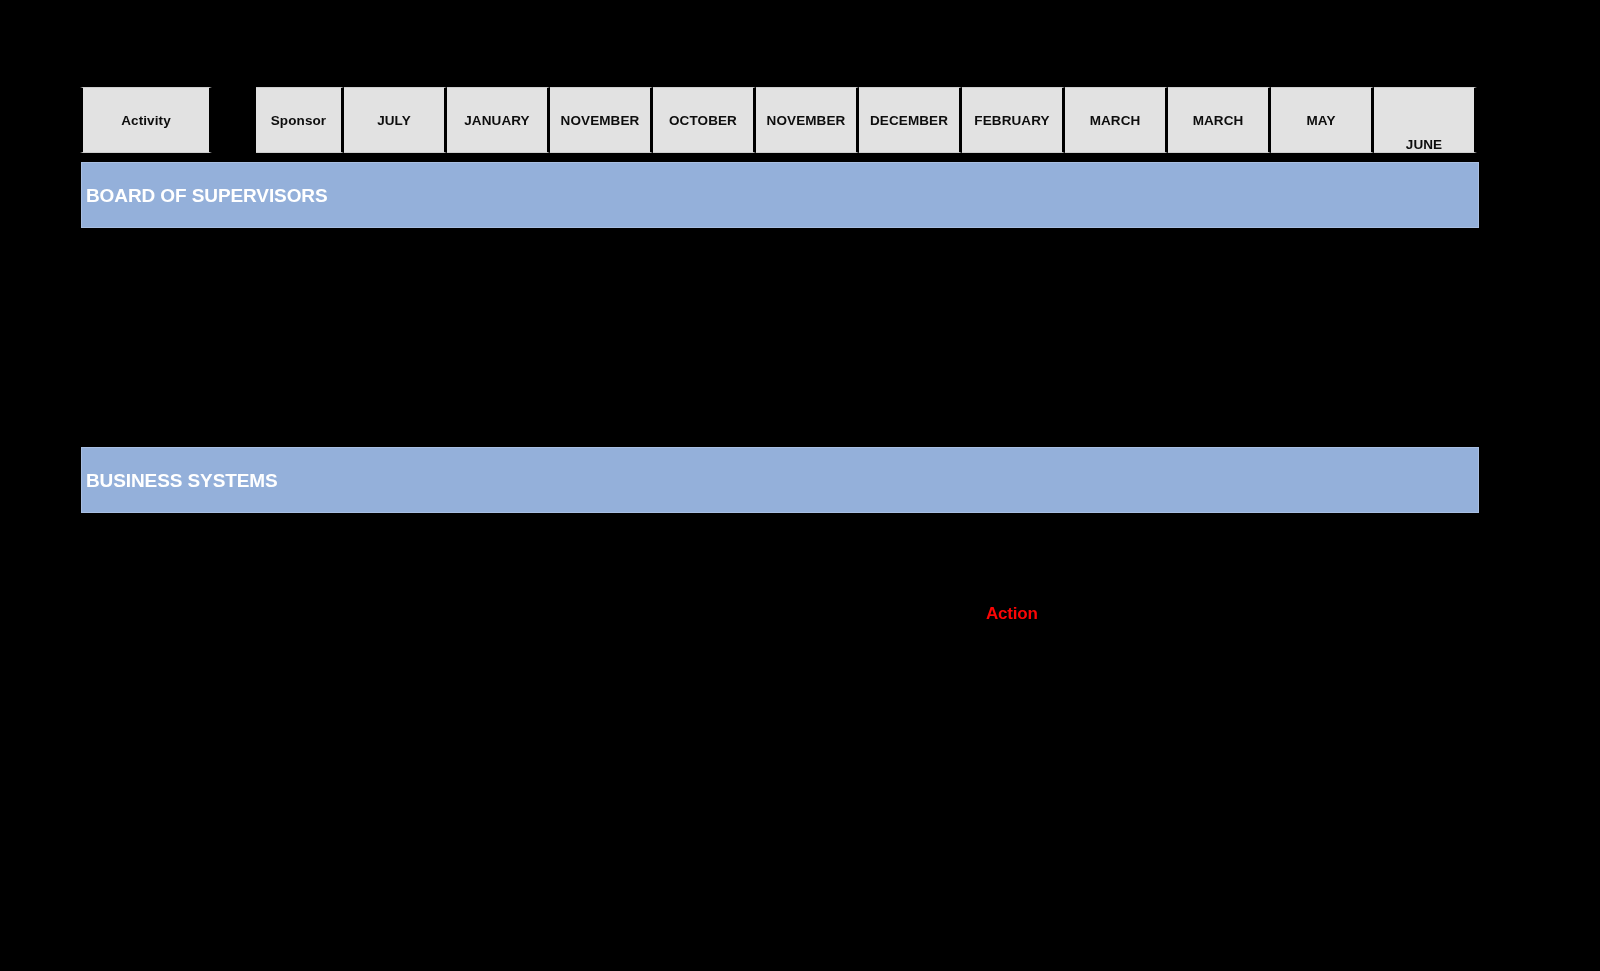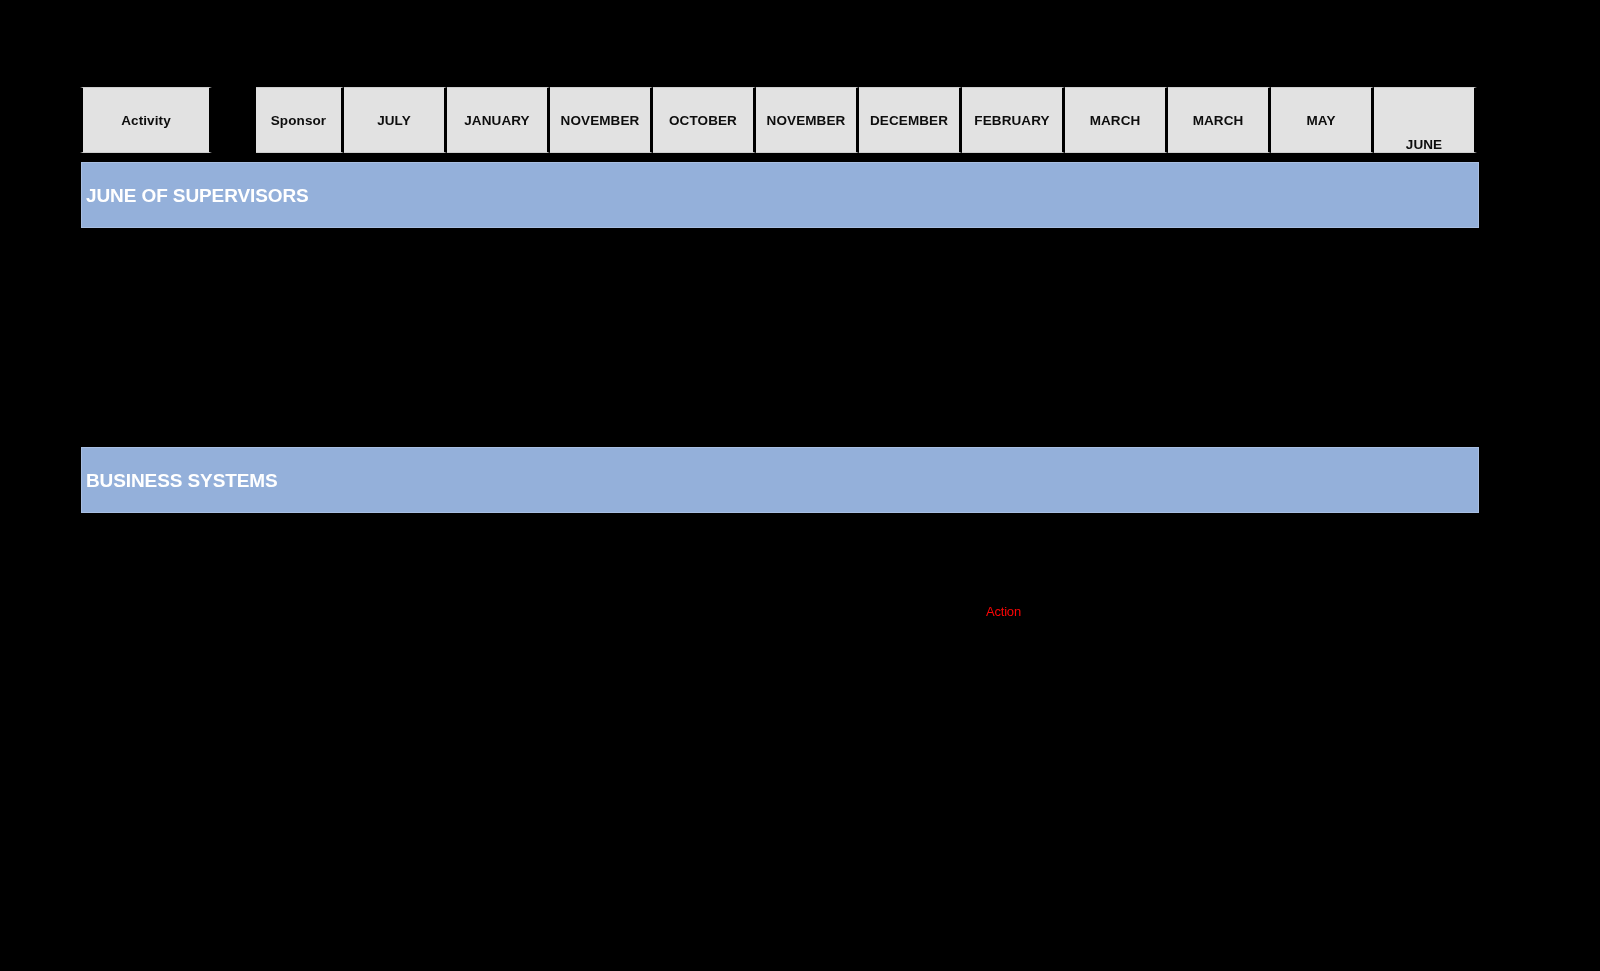--- a/index.html
+++ b/index.html
@@ -76,22 +76,22 @@
   }
 
   #band-board    { top: 162px; }
   #band-business { top: 447px; }
 
   
   .annotation-red {
     position: absolute;
     left: 986px;
     top: 604px;
-    font-size: 13px;
-    font-weight: normal;
+    font-size: 17px;
+    font-weight: bold;
     color: #fb0505;
     letter-spacing: -0.2px;
     white-space: nowrap;
   }
 
   
   .body-gap {
     position: absolute;
     left: 80px;
     background: #000000;
@@ -140,21 +140,21 @@
     </div>
     <div class="header-cell hc-month">
       <span>MAY</span>
     </div>
     <div class="header-cell hc-month">
       <span>JUNE</span>
     </div>
   </div>
 
   <div class="section-band" id="band-board">
-    <span class="band-label">JUNE OF SUPERVISORS</span>
+    <span class="band-label">BOARD OF SUPERVISORS</span>
   </div>
 
   <div class="body-gap" id="gap-board"></div>
 
   <div class="section-band" id="band-business">
     <span class="band-label">BUSINESS SYSTEMS</span>
   </div>
 
   <div class="body-gap" id="gap-business"></div>
 

